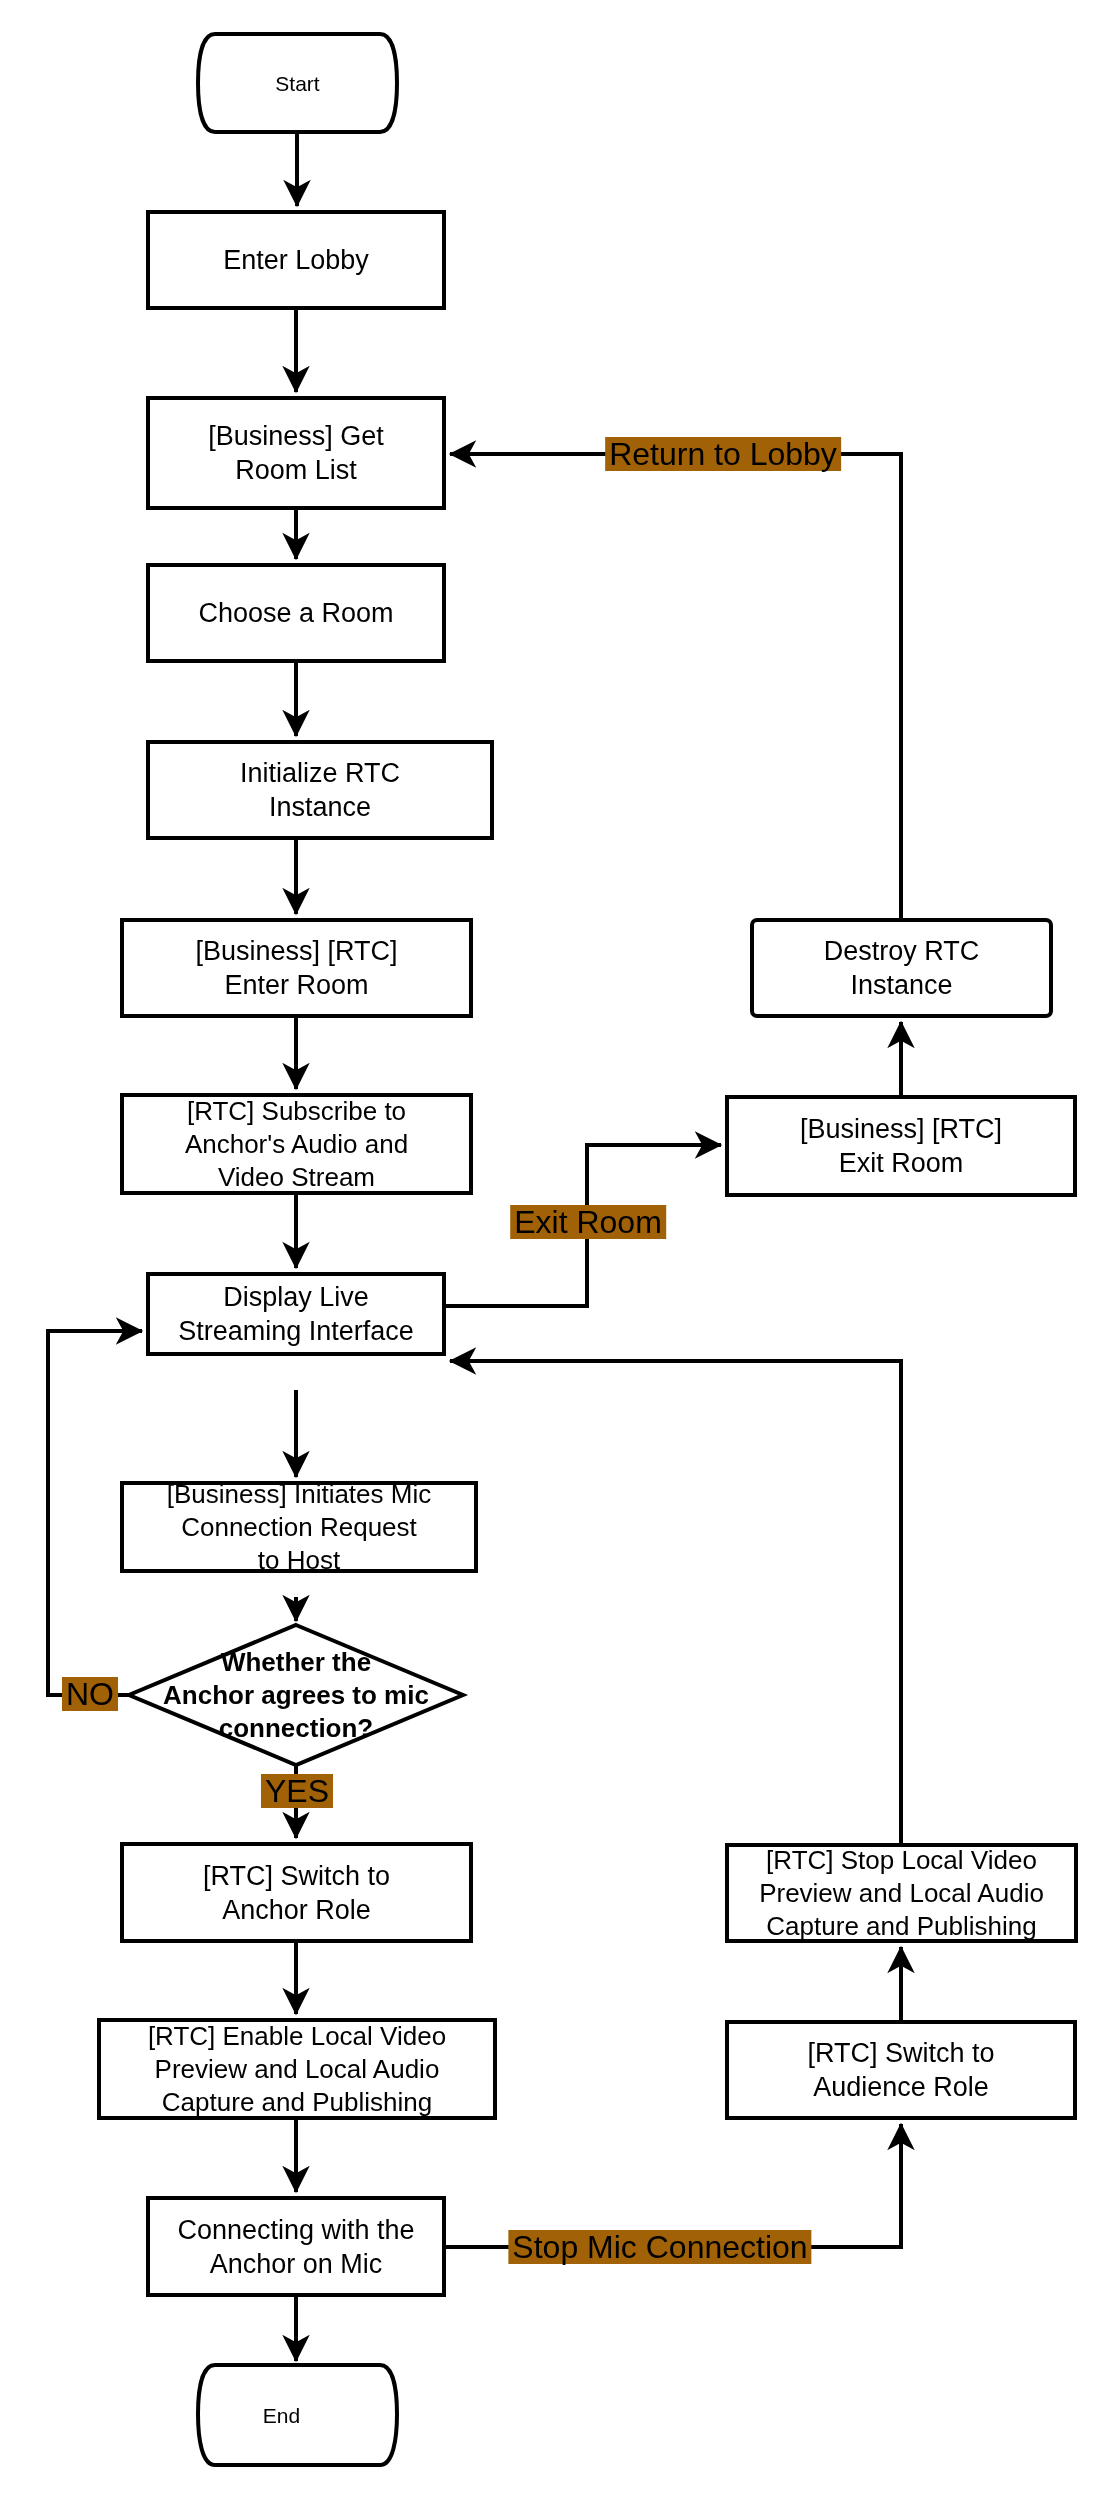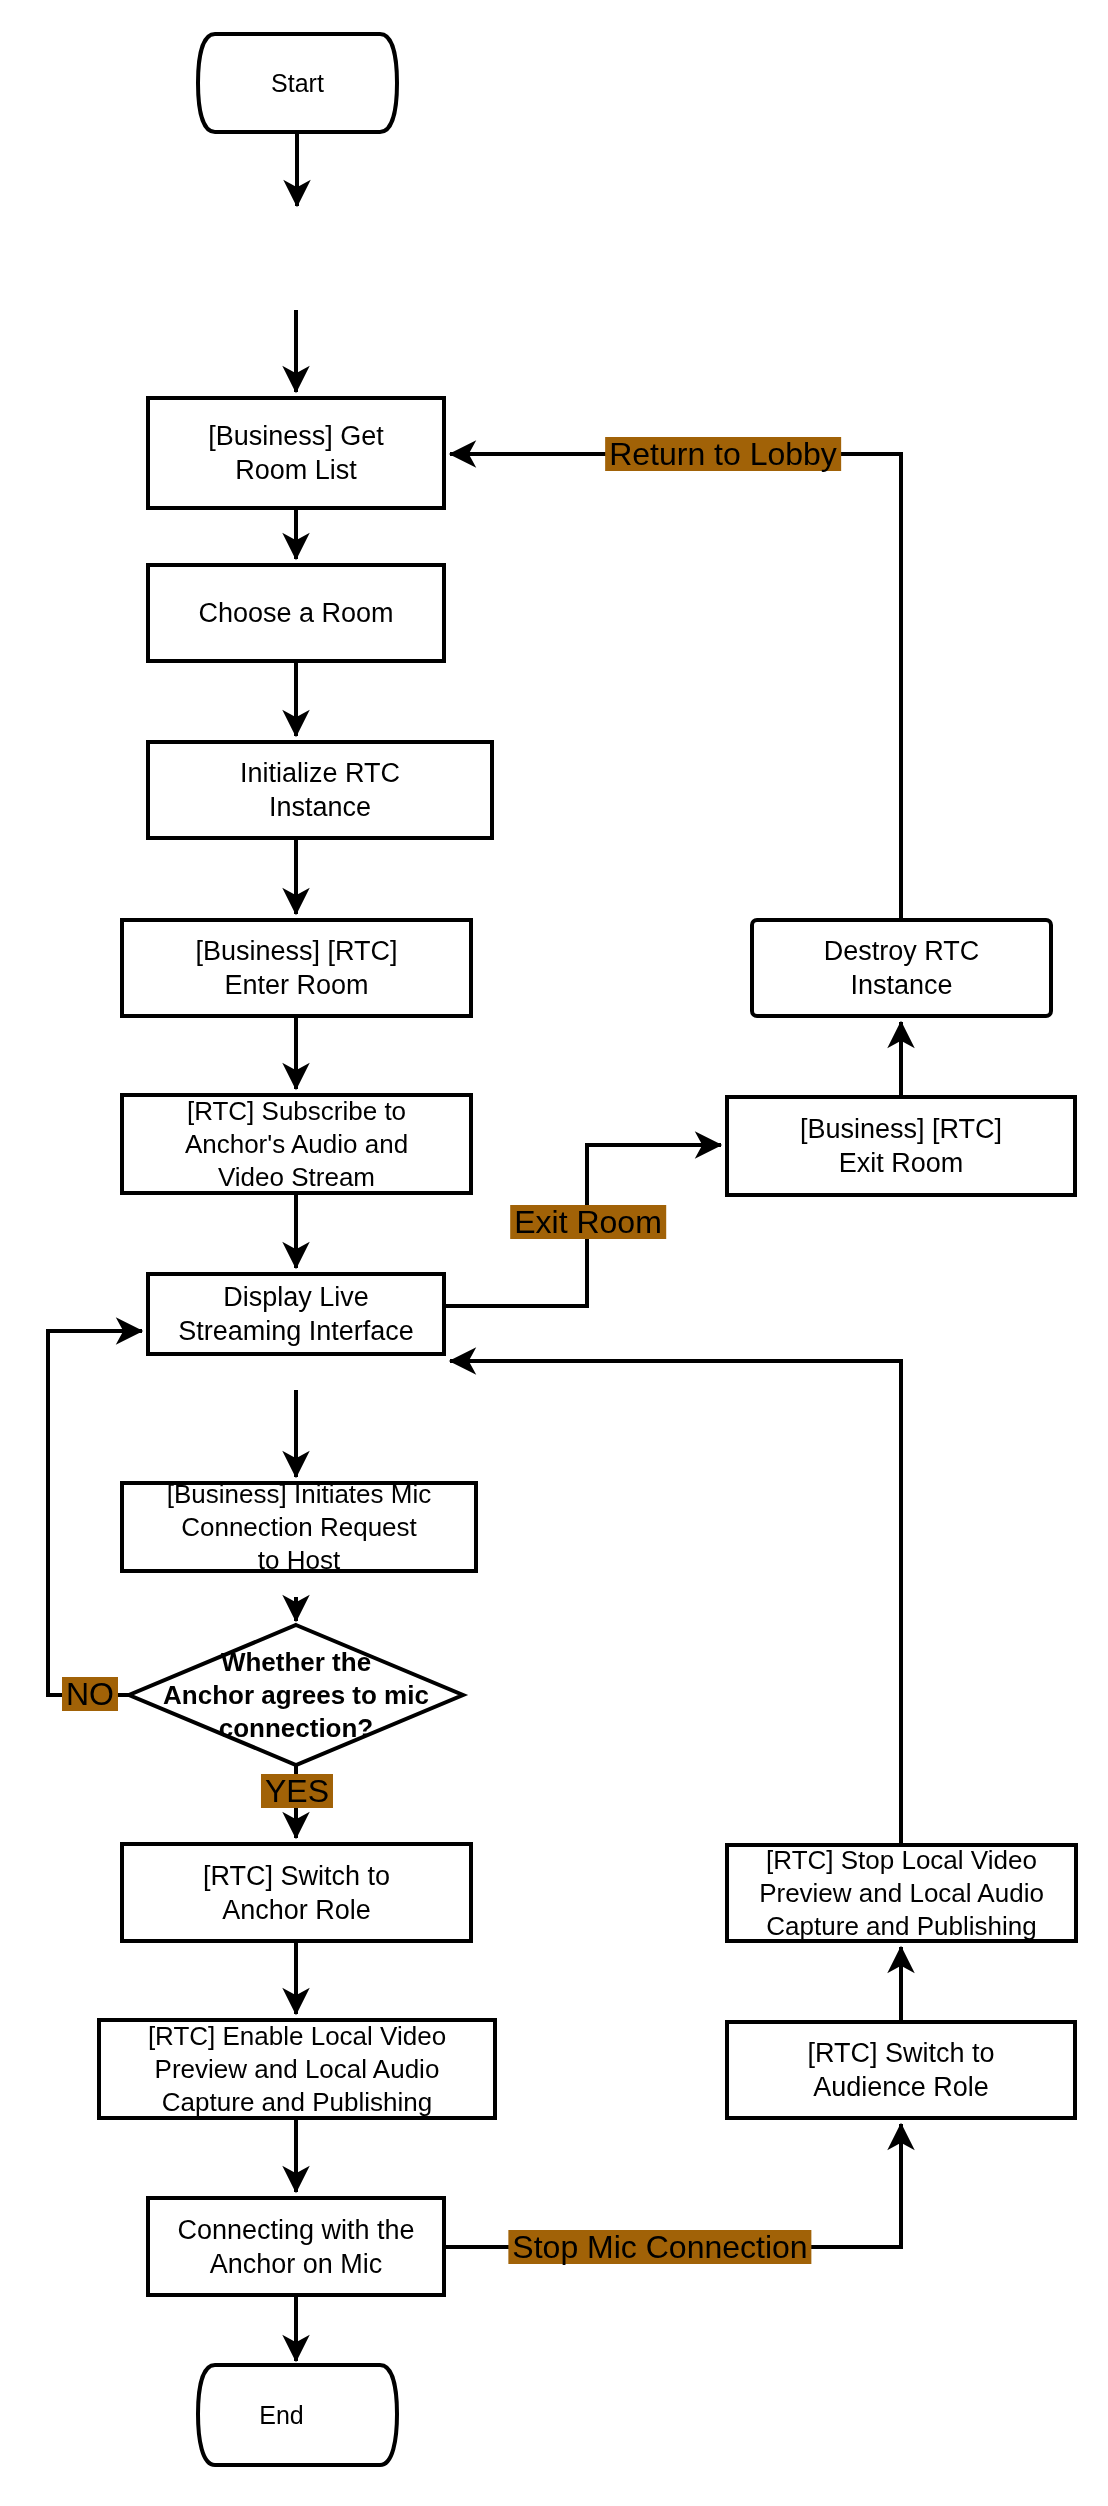--- a/index.html
+++ b/index.html
@@ -20,21 +20,21 @@
     text-align:center;
     font-size:27px;line-height:34px;
     white-space:pre-line;
   }
   .node.lines-3{font-size:26px;line-height:33px;}
   .shape-text{
     position:absolute;
     box-sizing:border-box;
     display:flex;align-items:center;justify-content:center;
     text-align:center;
-    font-size:25px;line-height:33px;
+    font-size:21px;line-height:33px;
     white-space:pre-line;
     background:transparent;border:none;
   }
   .shape-text.diamond-label{font-size:26px;line-height:33px;font-weight:bold;}
   .edge-label{
     position:absolute;
     transform:translate(-50%,-50%);
     background:#a16207;
     padding:1px 4px;
     font-size:32px;line-height:32px;
@@ -78,20 +78,21 @@
 
     <g stroke="#000000" stroke-width="4" fill="#ffffff">
       <path d="M215,34 L380,34 C393,34 397,58 397,83 C397,108 393,132 380,132 L215,132 C202,132 198,108 198,83 C198,58 202,34 215,34 Z"></path>
       <path d="M215,2365 L380,2365 C393,2365 397,2389 397,2414 C397,2439 393,2465 380,2465 L215,2465 C202,2465 198,2439 198,2414 C198,2389 202,2365 215,2365 Z"></path>
       <polygon points="296,1625 463,1695 296,1765 129,1695"></polygon>
     </g>
   </svg>
 
   <div class="shape-text" style="left:198px;top:34px;width:199px;height:98px;">Start</div>
 
+  <div class="node" style="left:146px;top:210px;width:300px;height:100px;">Enter Lobby</div>
 
   <div class="node" style="left:146px;top:396px;width:300px;height:114px;">[Business] Get
 Room List</div>
 
   <div class="node" style="left:146px;top:563px;width:300px;height:100px;">Choose a Room</div>
 
   <div class="node" style="left:146px;top:740px;width:348px;height:100px;">Initialize RTC
 Instance</div>
 
   <div class="node" style="left:120px;top:918px;width:353px;height:100px;">[Business] [RTC]

